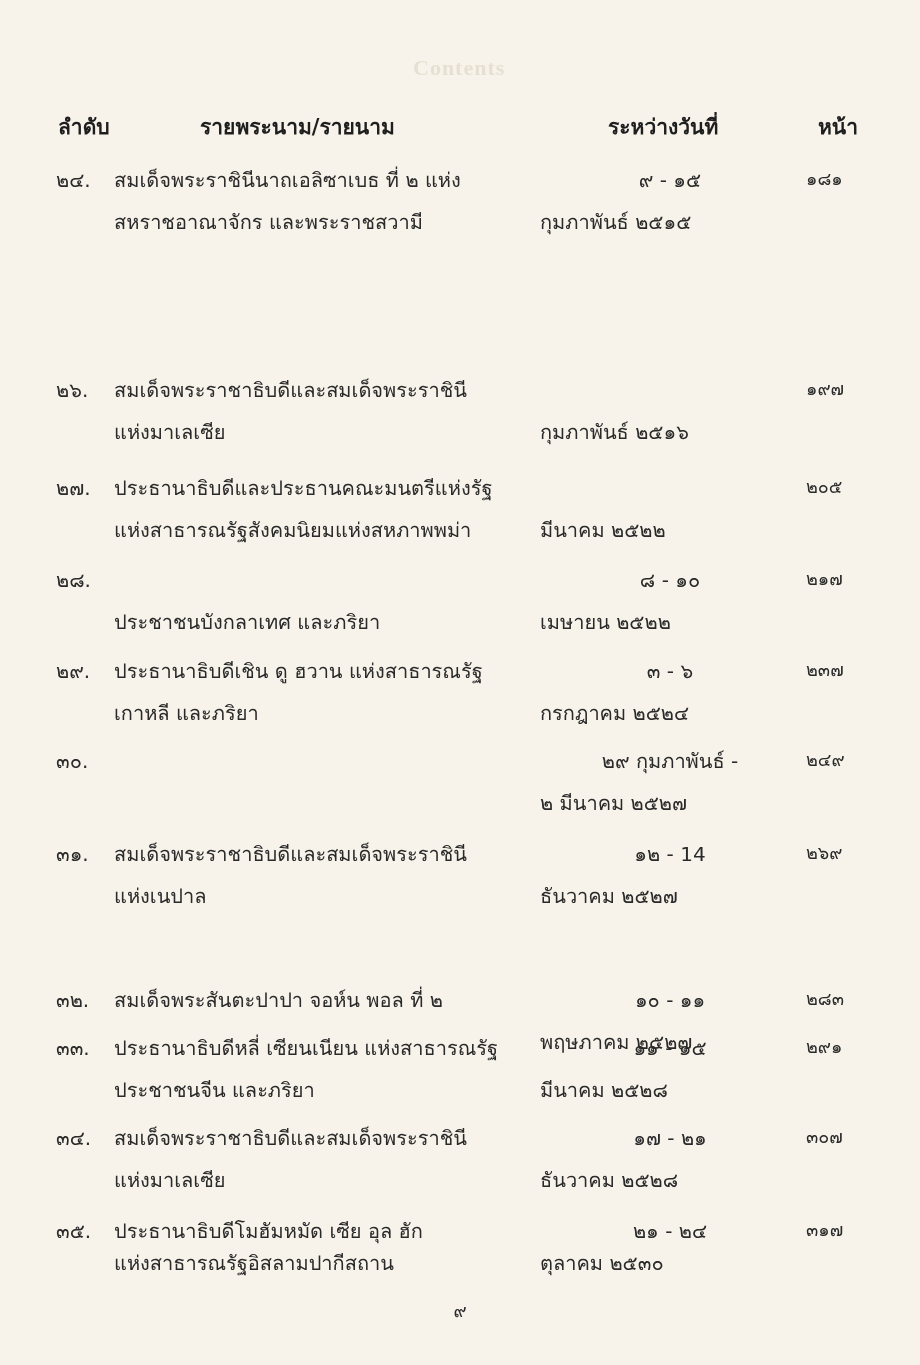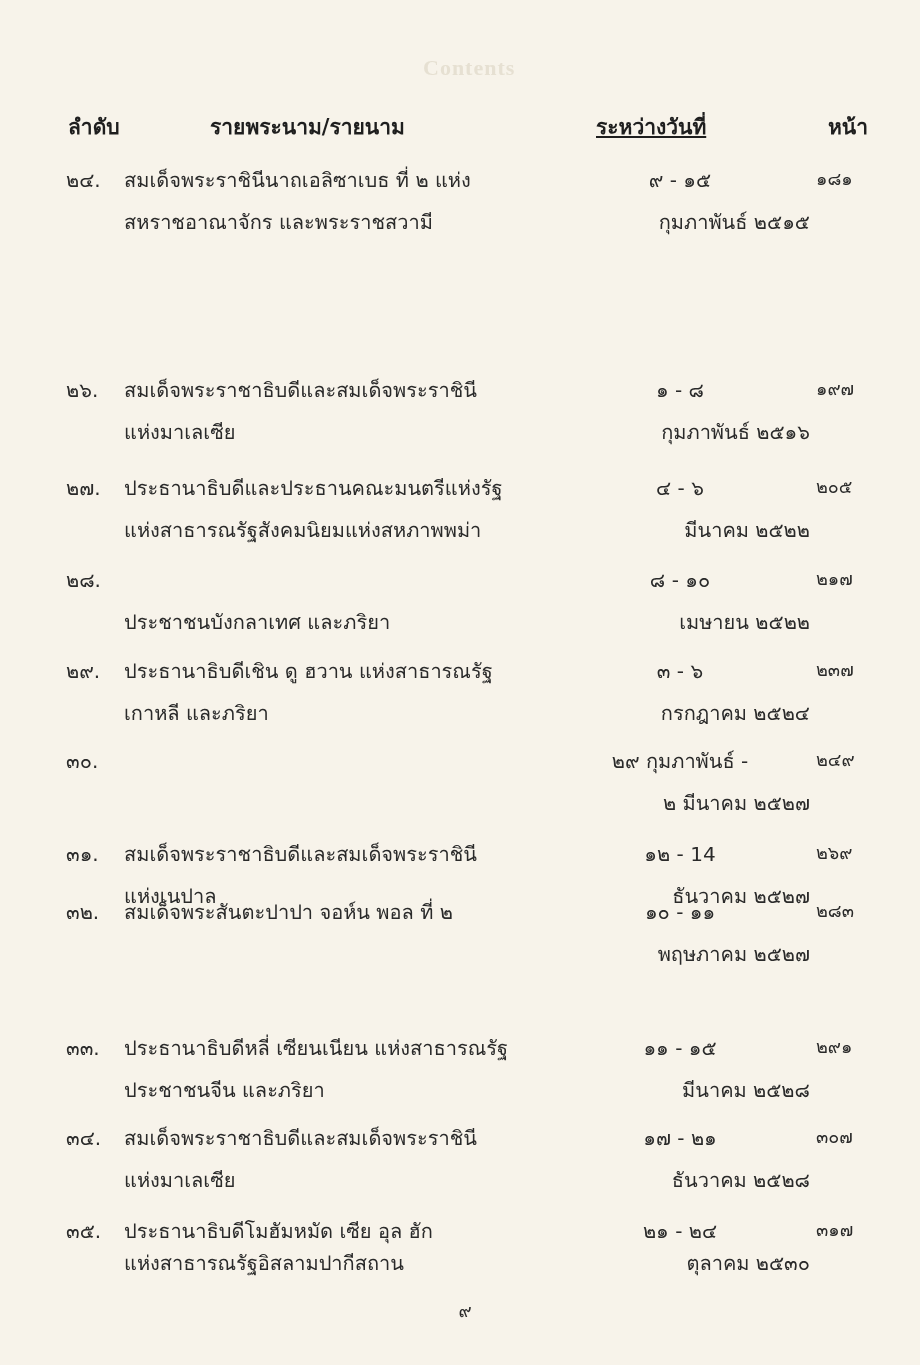--- a/index.html
+++ b/index.html
@@ -3,43 +3,43 @@
   <meta charset="utf-8">
   <style>
     html, body { margin: 0; padding: 0; }
     body {
       width: 920px; height: 1365px; overflow: hidden;
       background: #f7f3ea;
       position: relative;
       font-family: "DejaVu Sans", "Liberation Sans", sans-serif;
       color: #2a2a2a;
     }
-    .page { position: absolute; inset: 0; margin-left: 10px; }
+    .page { position: absolute; inset: 0; }
     .bleed {
       position: absolute; left: 413px; top: 55px;
       font-family: "Liberation Serif", serif; font-weight: bold;
       font-size: 22px; color: #e6e0d2; letter-spacing: 1px;
     }
     .header {
       position: absolute; top: 110px; left: 0; right: 0; height: 40px;
       font-family: "DejaVu Sans", sans-serif; font-weight: bold;
       font-size: 21px; color: #1e1e1e;
     }
     .header span { position: absolute; top: 0; white-space: nowrap; }
     .h-order { left: 58px; }
     .h-name { left: 200px; }
-    .h-date { left: 586px; text-decoration: underline; }
+    .h-date { left: 608px; }
     .h-page { left: 818px; }
 
     .entry { position: absolute; left: 0; right: 0; height: 90px; font-size: 20px; }
     .entry .num { position: absolute; left: 56px; top: 0; white-space: nowrap; }
     .entry .name1 { position: absolute; left: 114px; top: 0; white-space: nowrap; }
     .entry .name2 { position: absolute; left: 114px; top: 42px; white-space: nowrap; }
     .entry .date1 { position: absolute; left: 540px; width: 260px; top: 0; text-align: center; white-space: nowrap; }
-    .entry .date2 { position: absolute; left: 540px; width: 260px; top: 42px; text-align: right; white-space: nowrap; }
+    .entry .date2 { position: absolute; left: 540px; width: 260px; top: 42px; text-align: left; white-space: nowrap; }
     .entry .pg { position: absolute; left: 806px; top: 0; white-space: nowrap; font-size: 18px; }
     .folio { position: absolute; top: 1296px; left: 0; right: 0; text-align: center; font-size: 18px; }
   </style>
 </head>
 <body>
 
 <div class="page">
   <div class="bleed">Contents</div>
 
   <div class="header">
@@ -56,30 +56,28 @@
     <span class="date1">๙ - ๑๕</span>
     <span class="date2">กุมภาพันธ์ ๒๕๑๕</span>
     <span class="pg">๑๘๑</span>
   </div>
 
 
   <div class="entry" style="top:374px">
     <span class="num">๒๖.</span>
     <span class="name1">สมเด็จพระราชาธิบดีและสมเด็จพระราชินี</span>
     <span class="name2">แห่งมาเลเซีย</span>
-    <span class="date1">๑ - ๘</span>
     <span class="date2">กุมภาพันธ์ ๒๕๑๖</span>
     <span class="pg">๑๙๗</span>
   </div>
 
   <div class="entry" style="top:472px">
     <span class="num">๒๗.</span>
     <span class="name1">ประธานาธิบดีและประธานคณะมนตรีแห่งรัฐ</span>
     <span class="name2">แห่งสาธารณรัฐสังคมนิยมแห่งสหภาพพม่า</span>
-    <span class="date1">๔ - ๖</span>
     <span class="date2">มีนาคม ๒๕๒๒</span>
     <span class="pg">๒๐๕</span>
   </div>
 
   <div class="entry" style="top:564px">
     <span class="num">๒๘.</span>
     <span class="name2">ประชาชนบังกลาเทศ และภริยา</span>
     <span class="date1">๘ - ๑๐</span>
     <span class="date2">เมษายน ๒๕๒๒</span>
     <span class="pg">๒๑๗</span>
@@ -103,21 +101,21 @@
 
   <div class="entry" style="top:838px">
     <span class="num">๓๑.</span>
     <span class="name1">สมเด็จพระราชาธิบดีและสมเด็จพระราชินี</span>
     <span class="name2">แห่งเนปาล</span>
     <span class="date1">๑๒ - 14</span>
     <span class="date2">ธันวาคม ๒๕๒๗</span>
     <span class="pg">๒๖๙</span>
   </div>
 
-  <div class="entry" style="top:896px">
+  <div class="entry" style="top:984px">
     <span class="num">๓๒.</span>
     <span class="name1">สมเด็จพระสันตะปาปา จอห์น พอล ที่ ๒</span>
     <span class="name2"></span>
     <span class="date1">๑๐ - ๑๑</span>
     <span class="date2">พฤษภาคม ๒๕๒๗</span>
     <span class="pg">๒๘๓</span>
   </div>
 
   <div class="entry" style="top:1032px">
     <span class="num">๓๓.</span>

